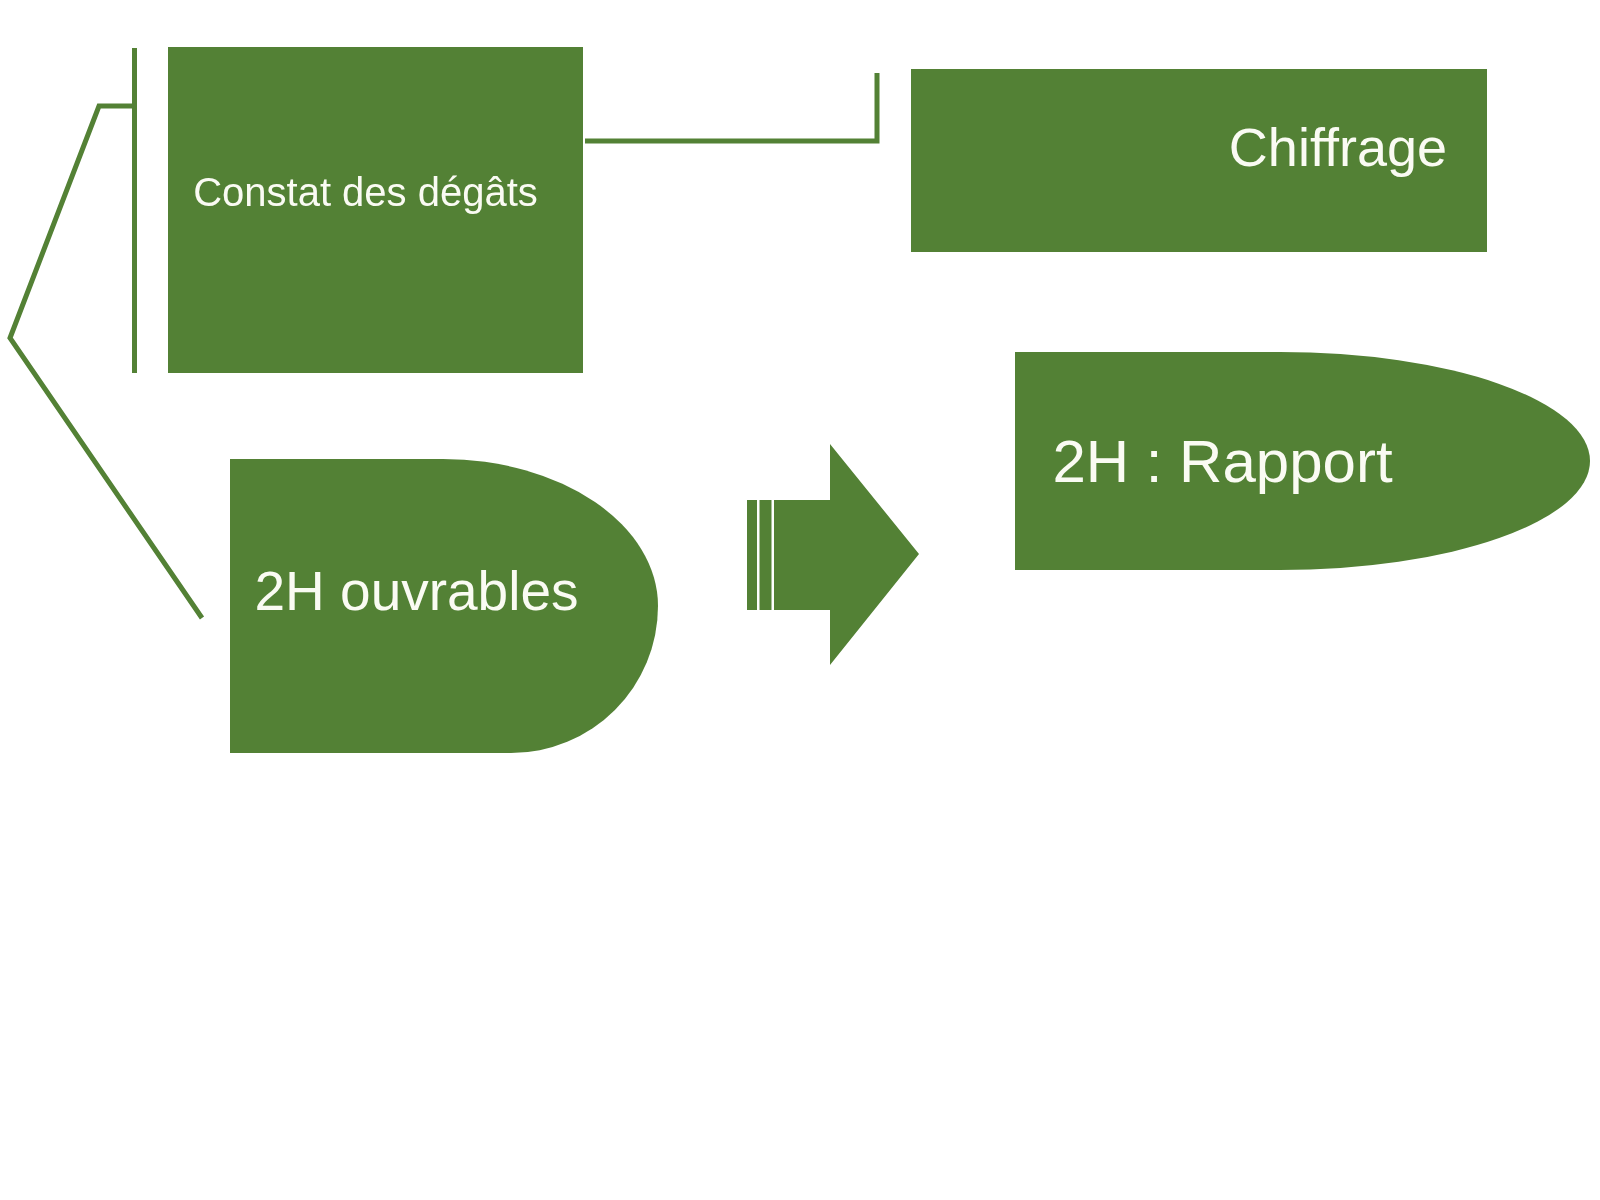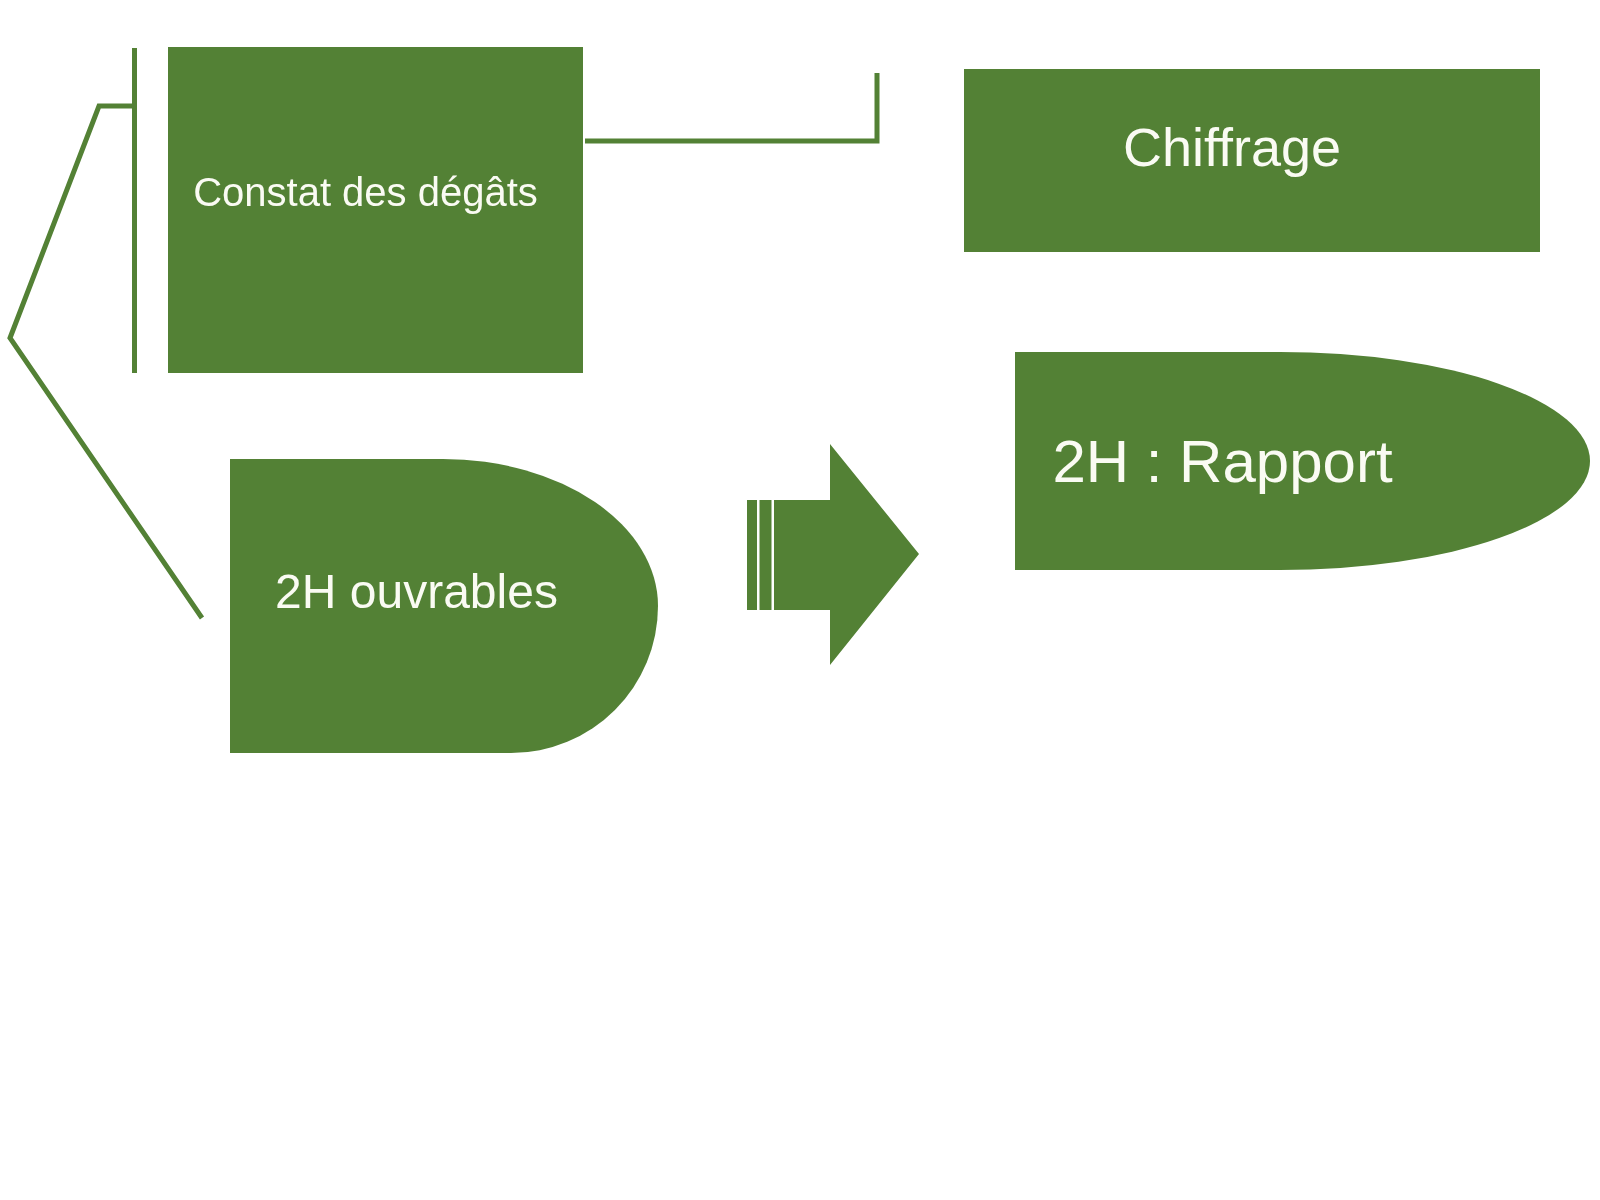--- a/index.html
+++ b/index.html
@@ -52,34 +52,35 @@
   .node-constat {
     left: 168px;
     top: 47px;
     width: 415px;
     height: 326px;
     font-size: 40px;
     line-height: 1.45;
     padding: 0 40px 36px 20px;
   }
   .node-chiffrage {
-    left: 964px;
+    left: 911px;
     top: 69px;
     width: 576px;
     height: 183px;
     font-size: 54px;
     padding: 0 40px 28px 0;
+    justify-content: flex-end;
   }
   .node-ouvrables {
     left: 230px;
     top: 459px;
     width: 428px;
     height: 294px;
     border-radius: 0 215px 147px 0 / 0 147px 147px 0;
-    font-size: 48px;
+    font-size: 55px;
     padding: 0 55px 30px 0;
   }
   .node-rapport {
     left: 1015px;
     top: 352px;
     width: 575px;
     height: 218px;
     border-radius: 0 310px 310px 0 / 0 109px 109px 0;
     font-size: 60px;
     padding: 0 160px 0 0;

